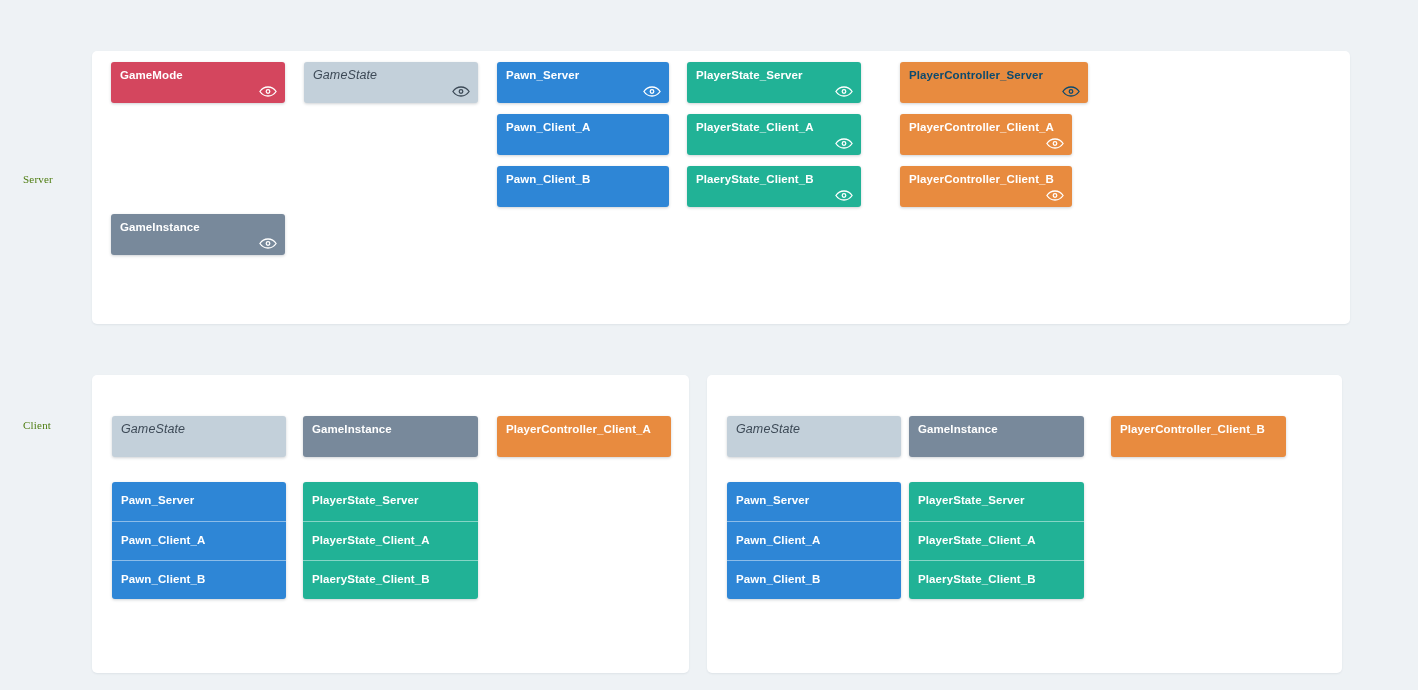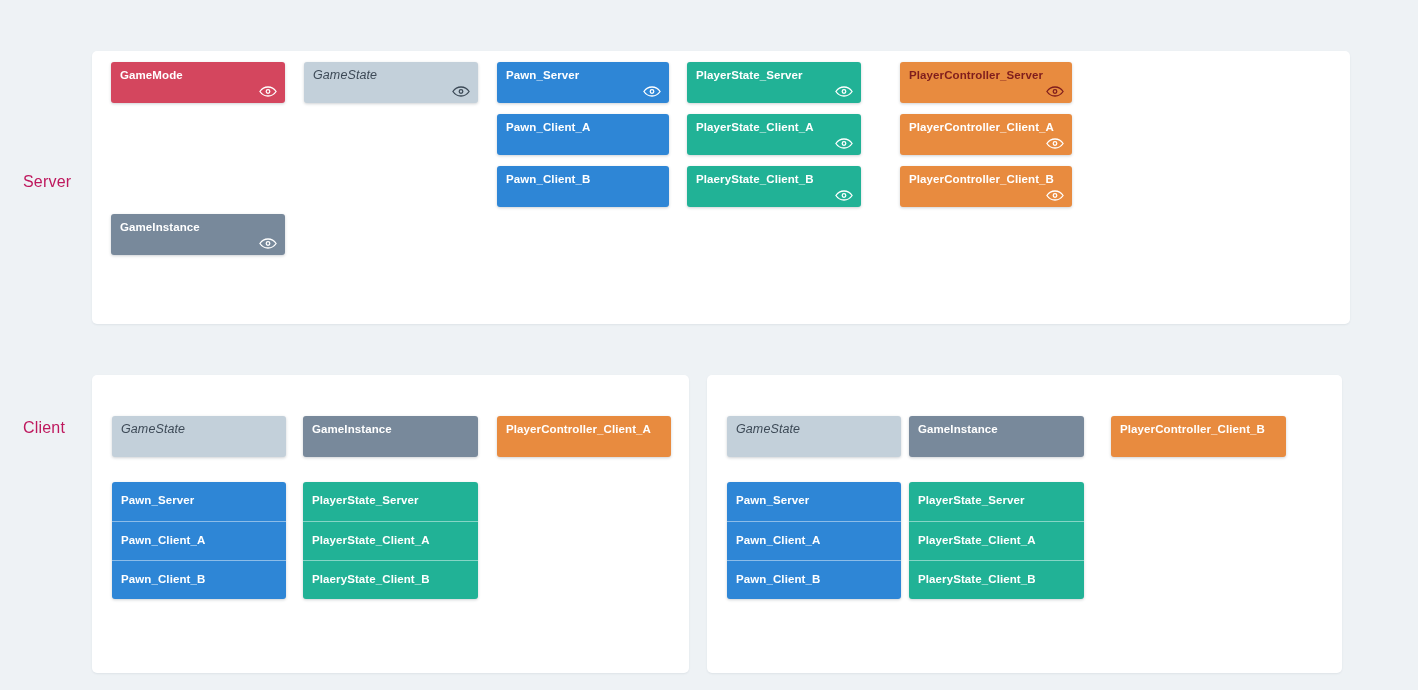--- a/index.html
+++ b/index.html
@@ -15,24 +15,25 @@
 
   .stage {
     position: relative;
     width: 1418px;
     height: 690px;
   }
 
   
   .row-label {
     position: absolute;
-    font-size: 16px;
-    color: #be185d;
+    font-size: 11px;
+    color: #4d7c0f;
     letter-spacing: .2px;
     white-space: nowrap;
+    font-family: Liberation Serif, serif;
   }
   #label-server { left: 23px; top: 173px; }
   #label-client { left: 23px; top: 419px; }
 
   
   .panel {
     position: absolute;
     background: #ffffff;
     border-radius: 5px;
     box-shadow: 0 1px 2px rgba(40,60,80,.08);
@@ -155,21 +156,21 @@
           <circle cx="12" cy="8" r="2.4" fill="none" stroke="currentColor" stroke-width="1.7"></circle>
         </svg>
       </div>
       <div class="card" style="left: 595px; top: 115px; width: 174px; height: 41px; background: rgb(33, 178, 150); color: rgb(255, 255, 255);">
         <span class="card-title">PlaeryState_Client_B</span>
         <svg class="eye" viewBox="0 0 24 16">
           <path d="M12 2C6.5 2 2.4 6.2 1.2 8c1.2 1.8 5.3 6 10.8 6s9.6-4.2 10.8-6C21.6 6.2 17.5 2 12 2z" fill="none" stroke="currentColor" stroke-width="1.7"></path>
           <circle cx="12" cy="8" r="2.4" fill="none" stroke="currentColor" stroke-width="1.7"></circle>
         </svg>
       </div>
-      <div class="card" style="left: 808px; top: 11px; width: 172px; height: 41px; background: rgb(232, 139, 63); color: #7f1d1d; padding-left: 44px;">
+      <div class="card" style="left: 808px; top: 11px; width: 188px; height: 41px; background: rgb(232, 139, 63); color: #0c4a6e; padding-left: 44px;">
         <span class="card-title">PlayerController_Server</span>
         <svg class="eye" viewBox="0 0 24 16">
           <path d="M12 2C6.5 2 2.4 6.2 1.2 8c1.2 1.8 5.3 6 10.8 6s9.6-4.2 10.8-6C21.6 6.2 17.5 2 12 2z" fill="none" stroke="currentColor" stroke-width="1.7"></path>
           <circle cx="12" cy="8" r="2.4" fill="none" stroke="currentColor" stroke-width="1.7"></circle>
         </svg>
       </div>
       <div class="card" style="left: 808px; top: 63px; width: 172px; height: 41px; background: rgb(232, 139, 63); color: rgb(255, 255, 255);">
         <span class="card-title">PlayerController_Client_A</span>
         <svg class="eye" viewBox="0 0 24 16">
           <path d="M12 2C6.5 2 2.4 6.2 1.2 8c1.2 1.8 5.3 6 10.8 6s9.6-4.2 10.8-6C21.6 6.2 17.5 2 12 2z" fill="none" stroke="currentColor" stroke-width="1.7"></path>

